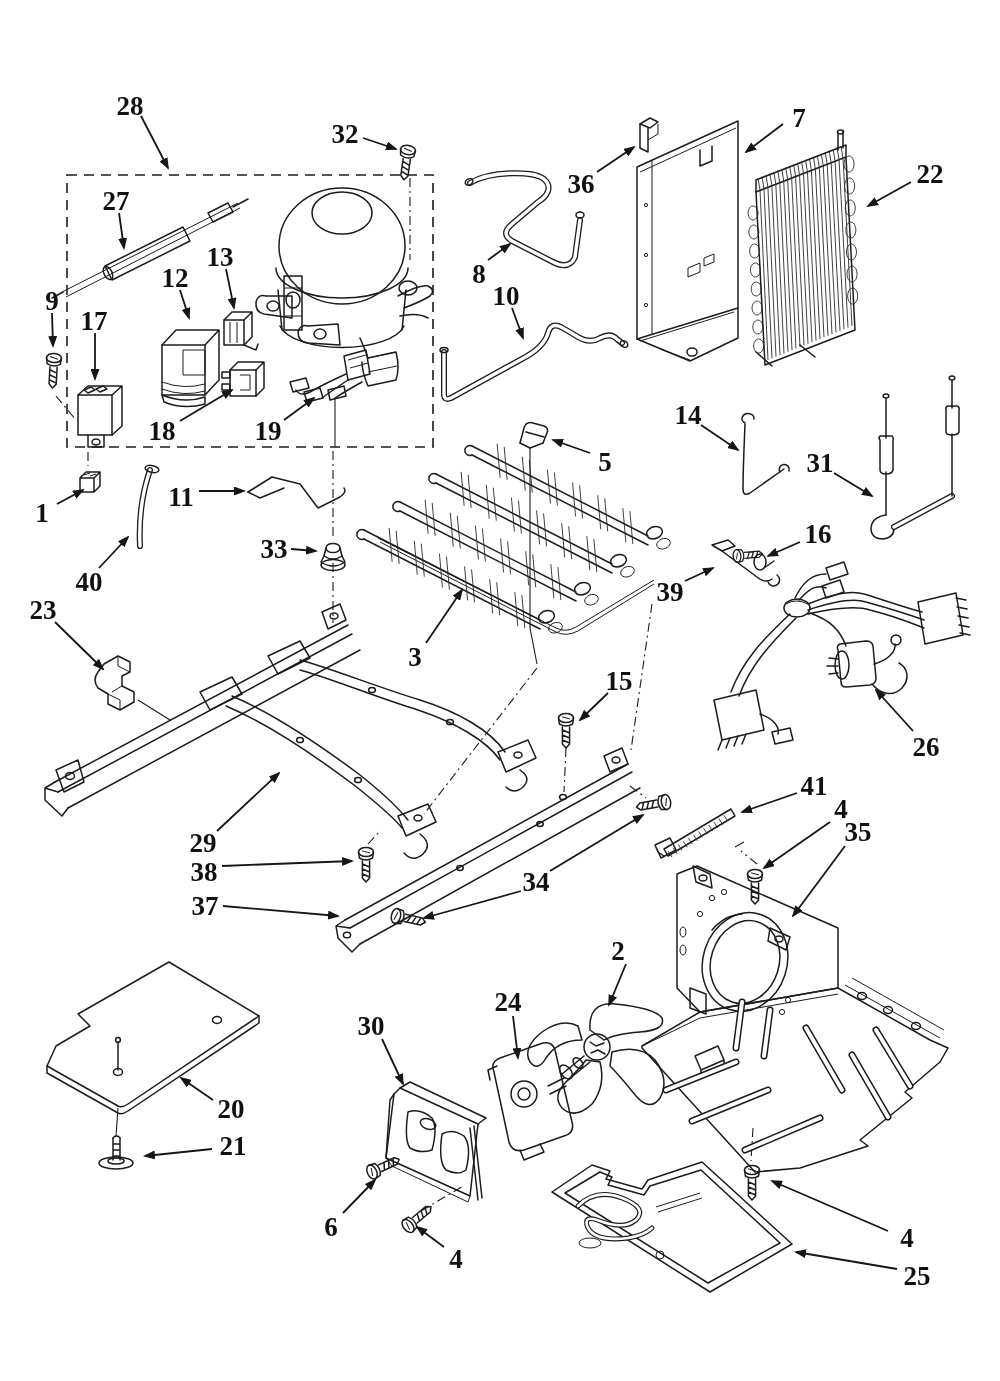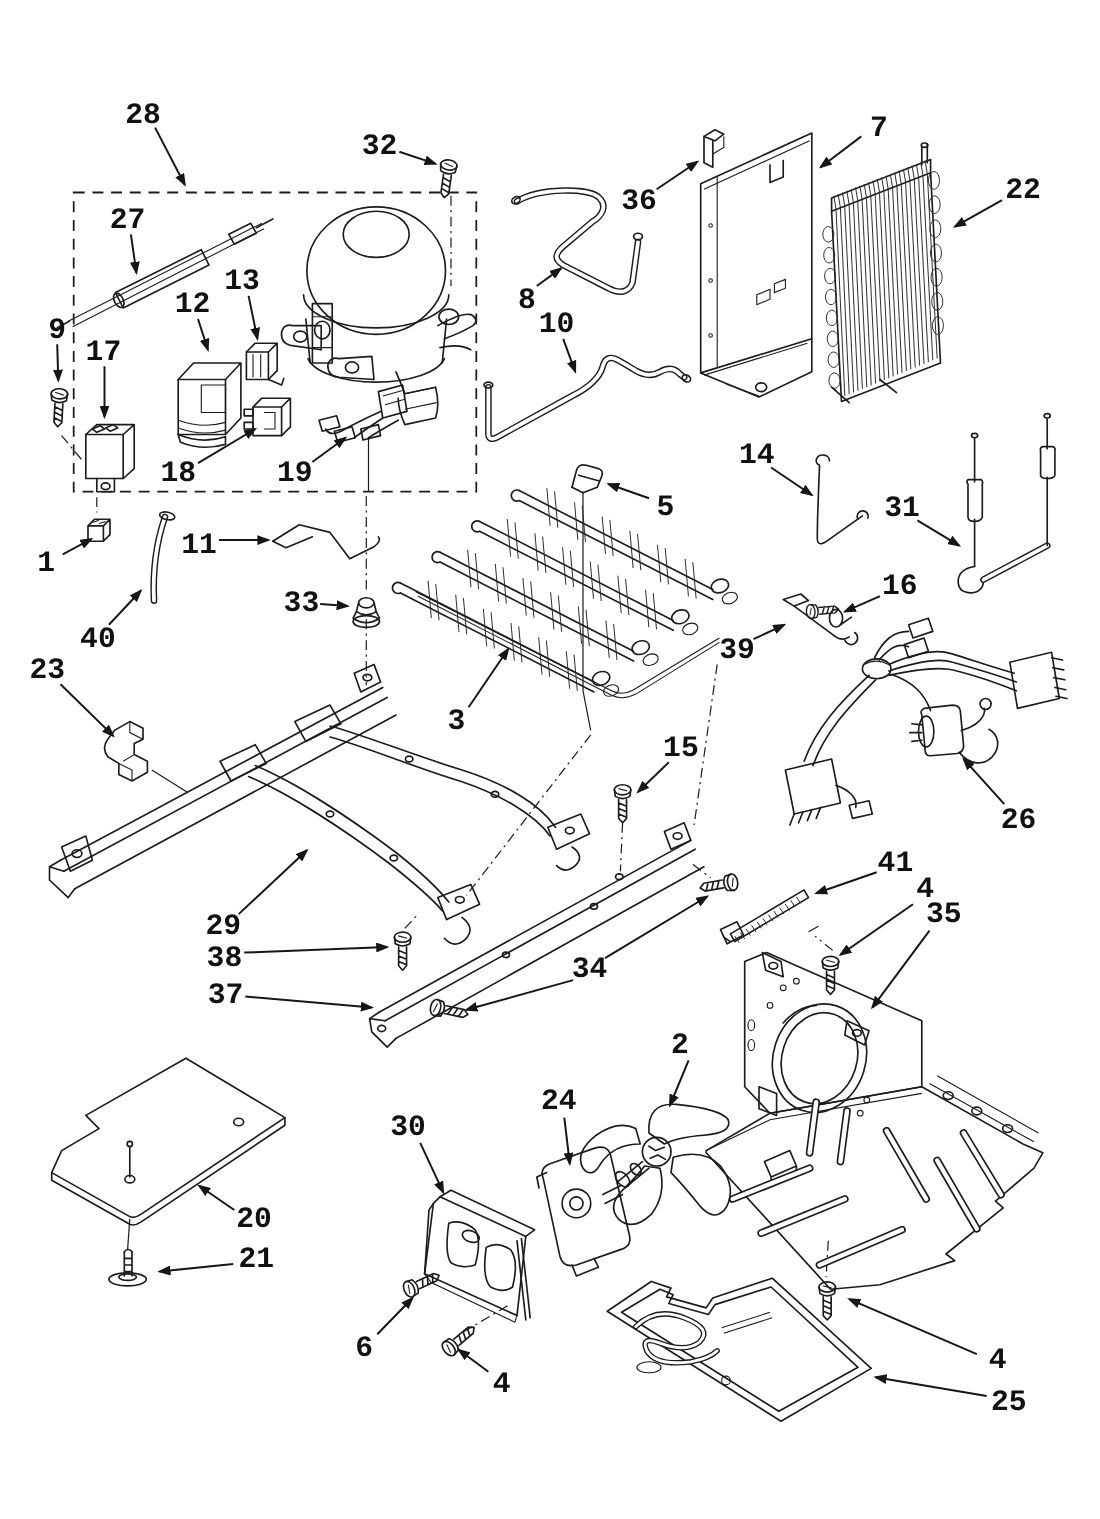--- a/index.html
+++ b/index.html
@@ -1,17 +1,17 @@
 <!DOCTYPE html>
 <html><head>
 <meta charset="utf-8">
 <style>
   html,body{margin:0;padding:0;background:#ffffff;}
   .stage{position:relative;width:1000px;height:1381px;background:#fff;overflow:hidden;
-         font-family:Liberation Mono, monospace;}
+         font-family:Liberation Serif, serif;}
   svg{position:absolute;left:0;top:0;}
   .part{stroke:#1c1c1c;stroke-width:1.5;fill:none;stroke-linecap:round;stroke-linejoin:round;}
   .thin{stroke:#1c1c1c;stroke-width:1;fill:none;}
   .fine{stroke:#2a2a2a;stroke-width:0.9;fill:none;}
   .dash{stroke:#1c1c1c;stroke-width:1.6;fill:none;stroke-dasharray:10 7;}
   .dashdot{stroke:#1c1c1c;stroke-width:1.1;fill:none;stroke-dasharray:9 4 2 4;}
   .construct{stroke:#1c1c1c;stroke-width:1.1;fill:none;}
   .tube-outer{stroke:#1c1c1c;stroke-width:6;fill:none;stroke-linecap:round;stroke-linejoin:round;}
   .tube-inner{stroke:#ffffff;stroke-width:3.4;fill:none;stroke-linecap:round;stroke-linejoin:round;}
   .pill-outer{stroke:#1c1c1c;stroke-width:7;fill:none;stroke-linecap:round;}

